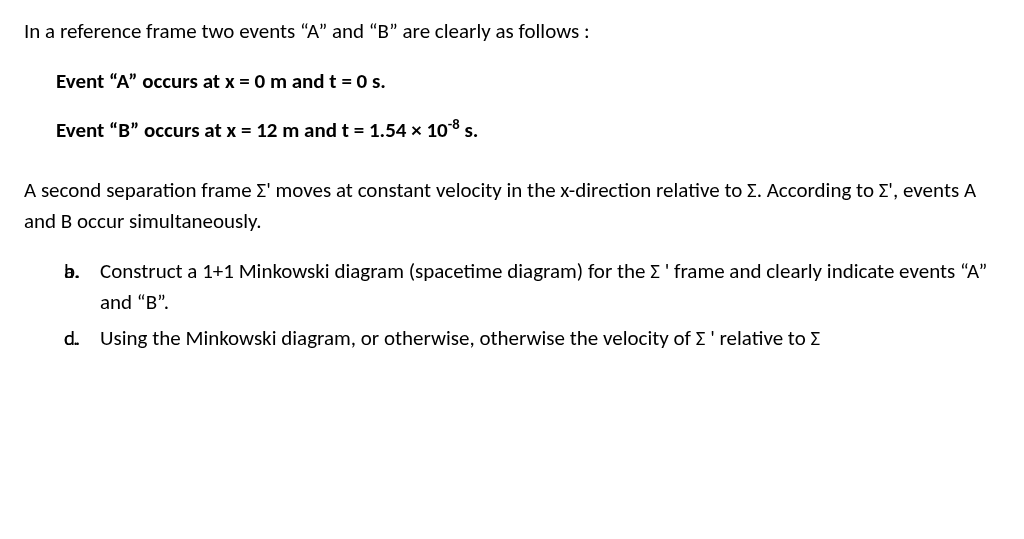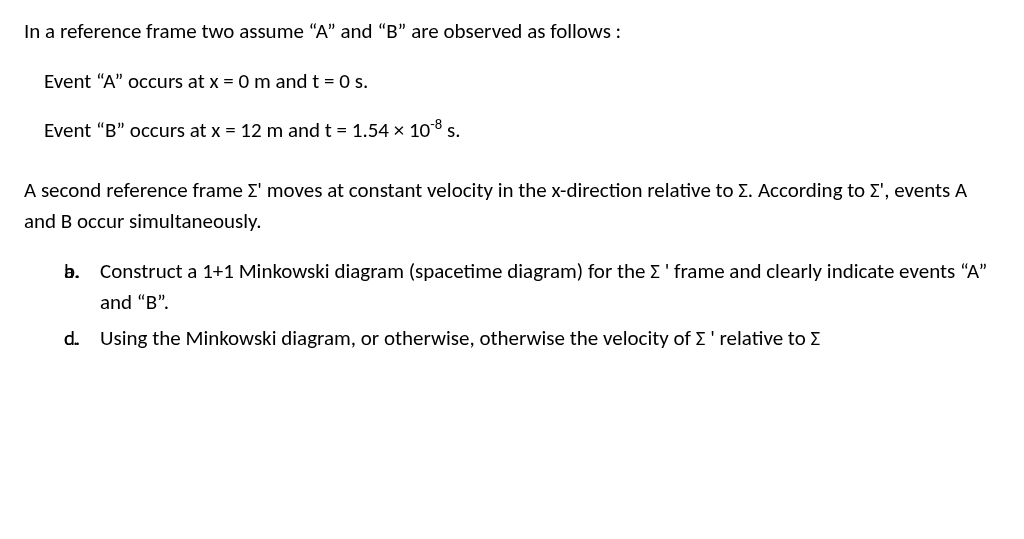--- a/index.html
+++ b/index.html
@@ -10,21 +10,22 @@
       line-height: 1.5;
       color: #000;
       background: #fff;
       width: 1024px;
       box-sizing: border-box;
     }
     .para {
       margin: 0 0 18px 0;
     }
     .indent {
-      margin-left: 20px;
+      margin-left: 32px;
+      font-weight: bold;
     }
     .section-gap {
       margin-top: 28px;
     }
     ol.lettered {
       list-style: none;
       padding: 0;
       margin: 0 0 0 40px;
     }
     ol.lettered > li {
@@ -39,29 +40,29 @@
     }
     sup {
       font-size: 0.7em;
       vertical-align: super;
       line-height: 0;
     }
   </style>
 </head>
 <body>
 
-<p class="para">In a reference frame two assume “A” and “B” are observed as follows :</p>
+<p class="para">In a reference frame two events “A” and “B” are clearly as follows :</p>
 
 <p class="para indent">Event “A” occurs at x = 0 m and t = 0 s.</p>
 
 <p class="para indent">
   <span>Event “B” occurs at x = 12 m and t = 1.54 × 10</span><sup>-8</sup><span> s.</span>
 </p>
 
-<p class="para section-gap">A second reference frame Σ' moves at constant velocity in the x-direction relative to Σ. According to Σ', events A and B occur simultaneously.</p>
+<p class="para section-gap">A second separation frame Σ' moves at constant velocity in the x-direction relative to Σ. According to Σ', events A and B occur simultaneously.</p>
 
 <ol class="lettered section-gap">
   <li>
     <span class="letter">a.</span>
   </li>
   <li>
     <span class="letter">b.</span>
     <span>Construct a 1+1 Minkowski diagram (spacetime diagram) for the Σ ' frame and clearly indicate events “A” and “B”.</span>
   </li>
   <li>

